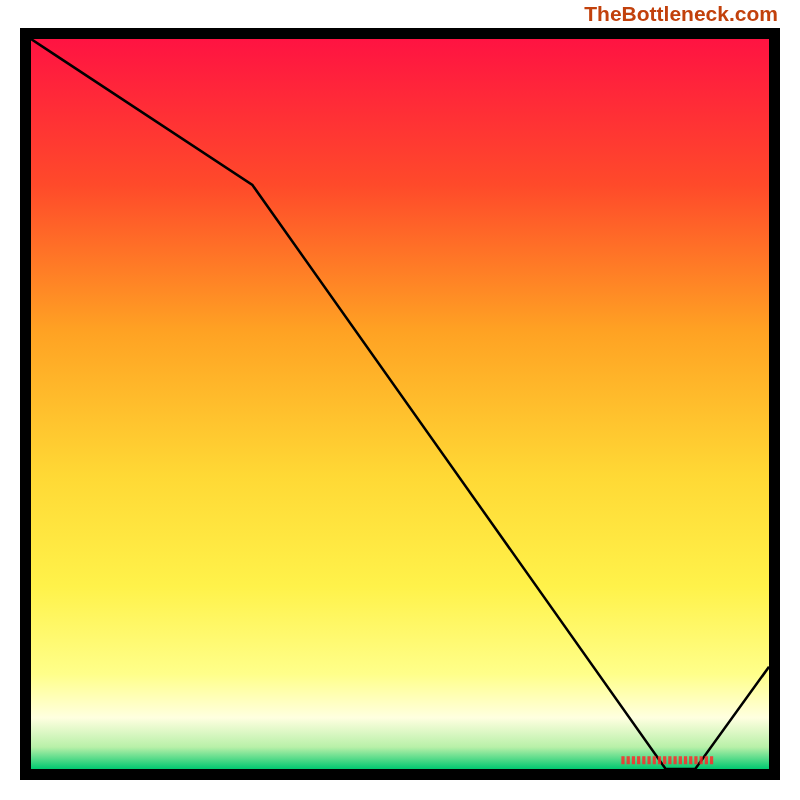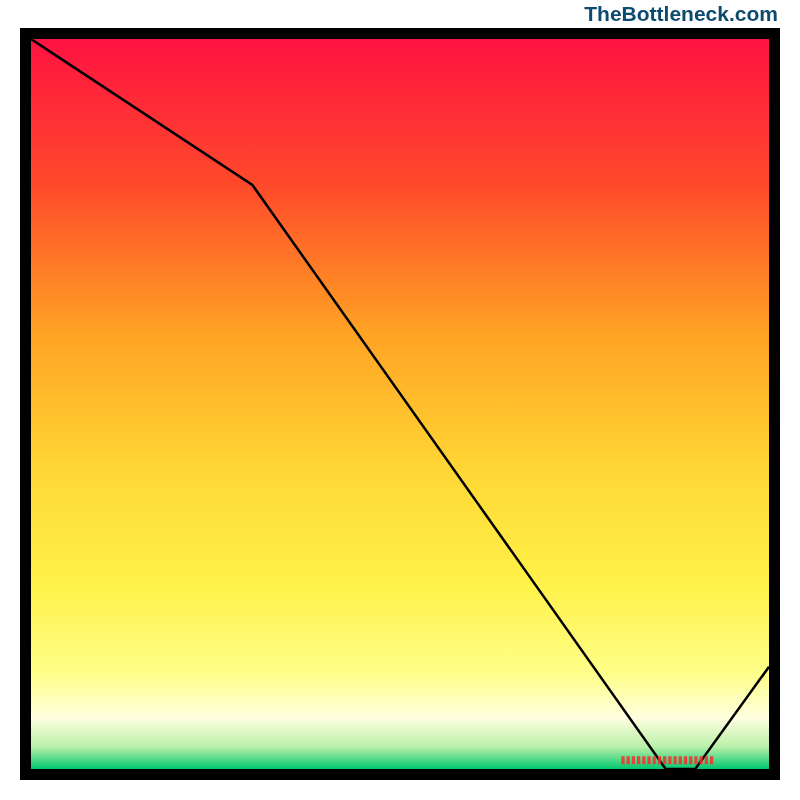--- a/index.html
+++ b/index.html
@@ -14,21 +14,21 @@
     width: 800px;
     height: 800px;
     position: relative;
   }
   .attribution {
     position: absolute;
     top: 2px;
     right: 22px;
     font-size: 21px;
     font-weight: bold;
-    color: #0c4a6e;
+    color: #c2410c;
   }
   svg {
     display: block;
   }
 </style>
 </head>
 <body>
 
 <div class="chart-wrap">
 

